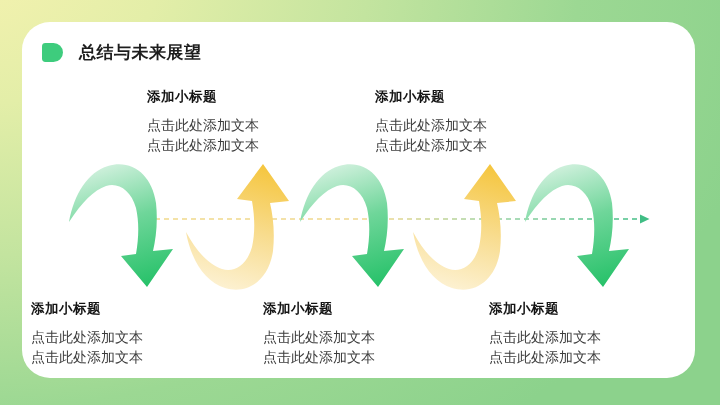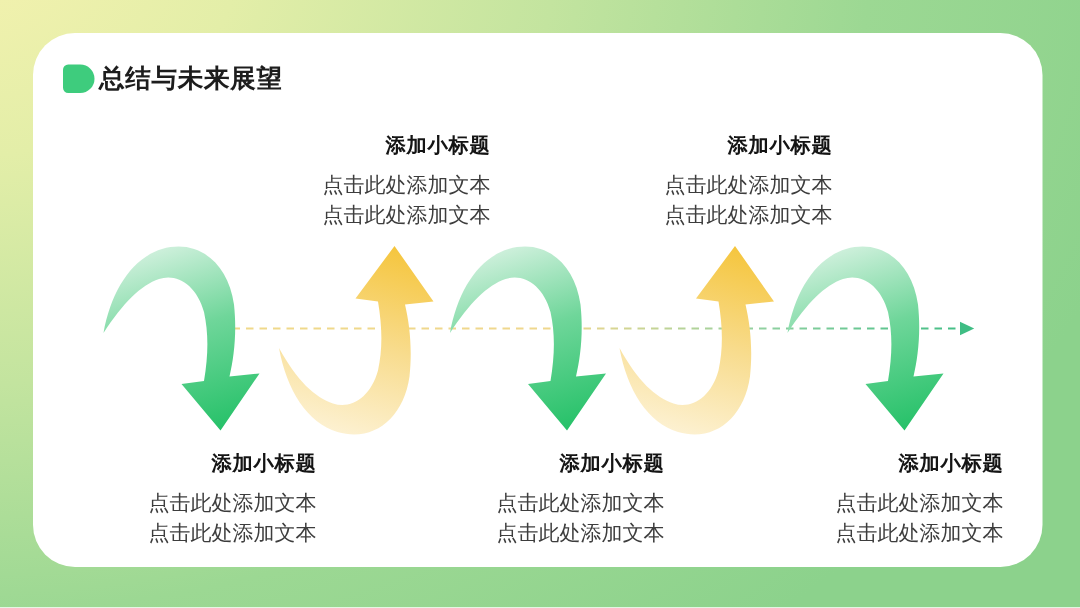--- a/index.html
+++ b/index.html
@@ -12,33 +12,33 @@
     position:relative;width:720px;height:405px;
     background:radial-gradient(1050px 760px at -4% -8%,
       #f5f2af 0%, #e3eea8 18%, #c3e49f 38%, #9cd893 58%, #8cd28c 78%);
   }
   .card{
     position:absolute;left:22px;top:22px;right:25px;bottom:27px;
     background:#ffffff;border-radius:28px;
   }
   .header{
     position:absolute;left:42px;top:41px;
-    display:flex;align-items:center;gap:3px;
+    display:flex;align-items:center;gap:16px;
   }
   .bullet{
     width:21px;height:19px;flex:0 0 auto;
     background:#3ecc7d;
     border-radius:4px 11px 11px 4px;
   }
   .slide-title{
     font-size:17px;font-weight:bold;color:#1d1d1d;letter-spacing:.5px;
   }
   .diagram-svg{position:absolute;left:0;top:0;pointer-events:none;}
   .tblock{
-    position:absolute;width:180px;text-align:right;font-family:Liberation Serif, serif;
+    position:absolute;width:180px;text-align:left;
   }
   .tblock .tb-title{
     font-size:13.5px;font-weight:bold;color:#141414;letter-spacing:.5px;
     margin-bottom:9px;
   }
   .tblock .tb-line{
     font-size:14px;color:#3d3d3d;line-height:1.45;
   }
   
   .tblock.top-1{left:147px;top:88px;}

